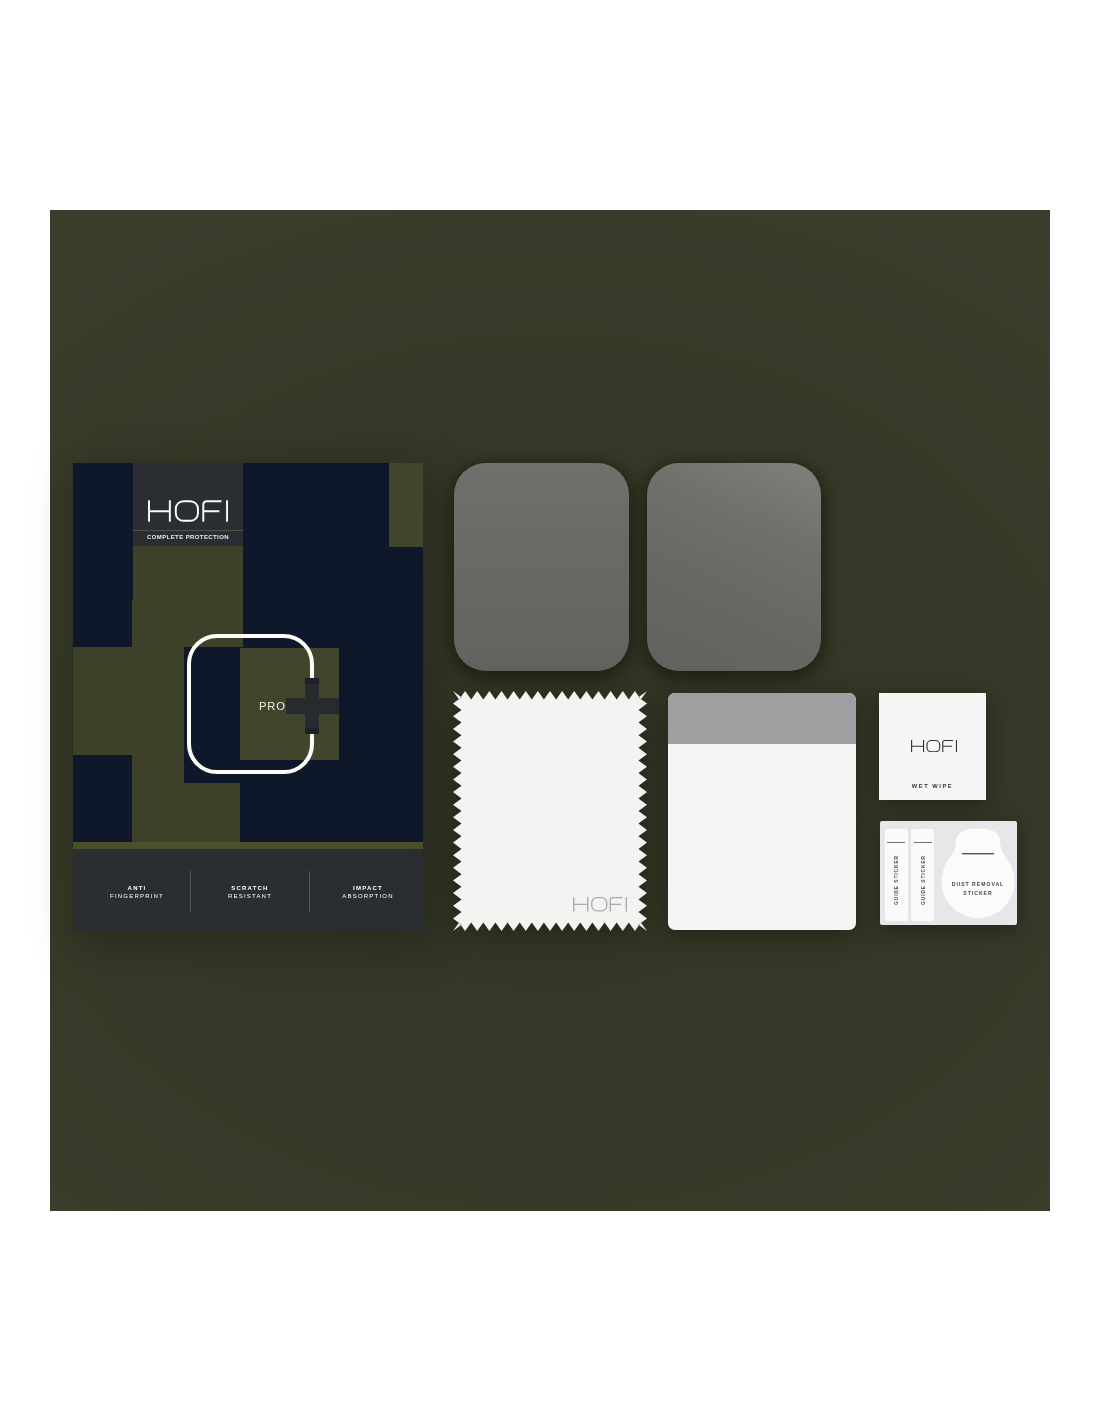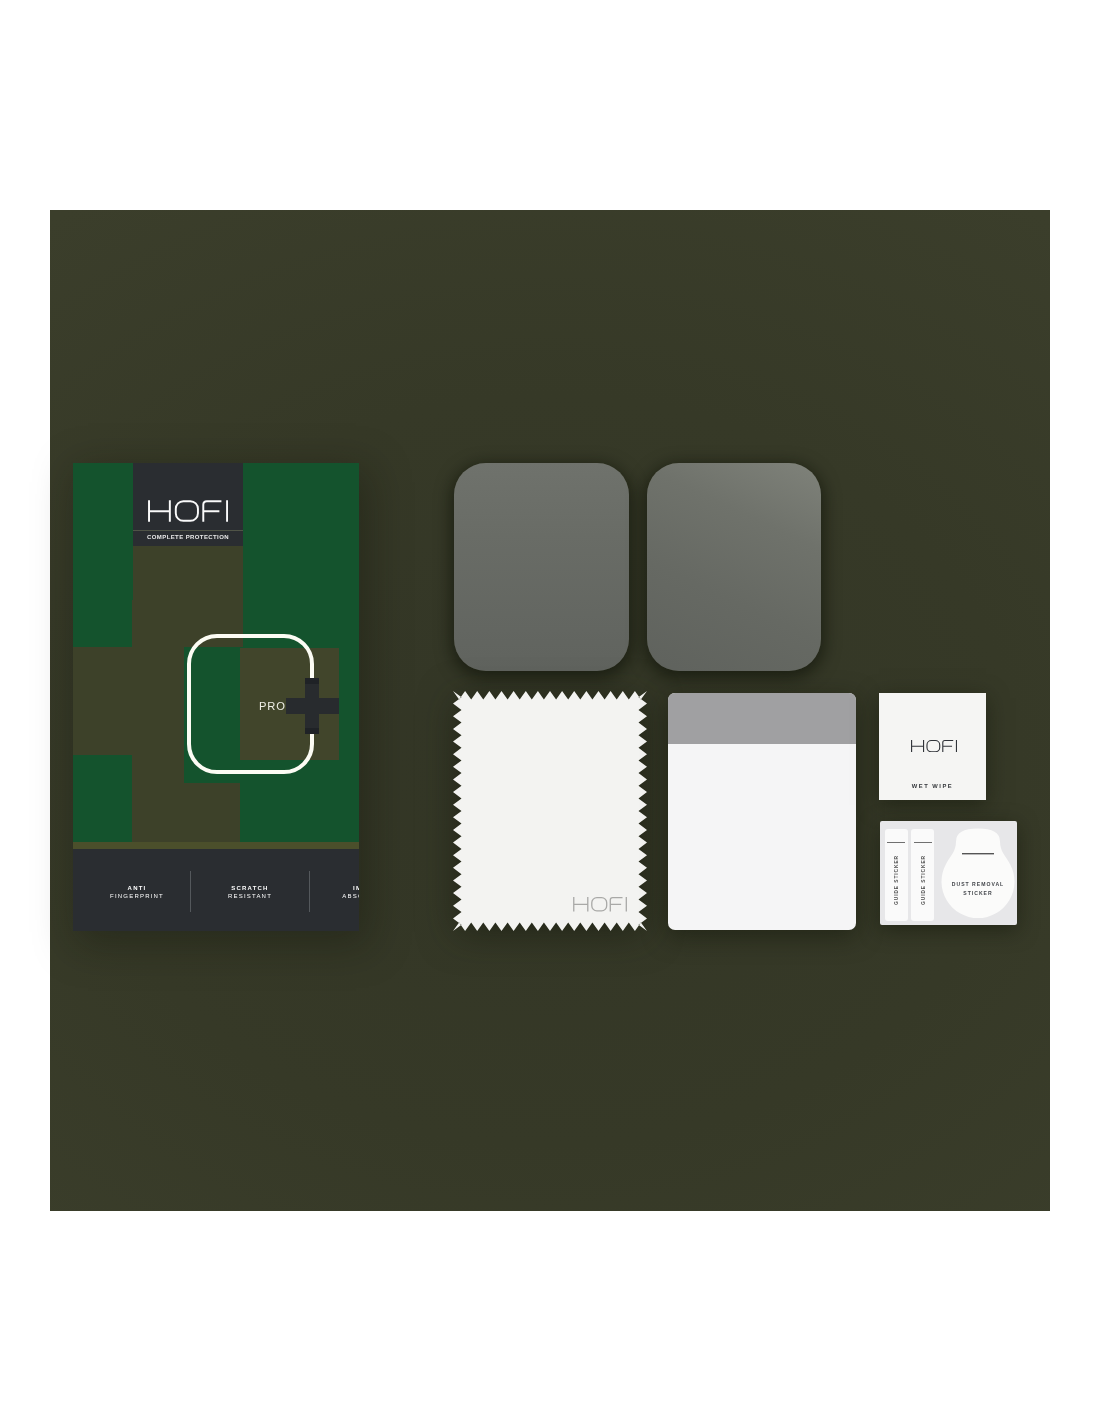--- a/index.html
+++ b/index.html
@@ -17,21 +17,21 @@
         <rect x="27.1" y="0.95" width="21.6" height="19.1" rx="7.4"></rect>
         <path d="M71.6,0.95 H57.3 Q53.9,0.95 53.9,4.4 V21 M53.9,10.7 H69.6"></path>
         <path d="M77.1,0 V21"></path>
       </g>
     </g>
   </defs>
 </svg>
 
 <div class="abs" style="left:50px;top:210px;width:1000px;height:1001px;background:radial-gradient(ellipse 85% 68% at 50% 56%, #333626 0%, #363927 55%, #3b3e2b 100%);"></div>
 
-<div class="abs" style="left:73px;top:463px;width:286px;height:468px;background:#14532d;overflow:hidden;box-shadow:6px 10px 38px 4px rgba(16,19,8,0.34);">
+<div class="abs" style="left:73px;top:463px;width:350px;height:468px;background:#0f172a;overflow:hidden;box-shadow:6px 10px 38px 4px rgba(16,19,8,0.34);">
 
   <div class="abs" style="left:60px;top:83px;width:110px;height:101px;background:#3d4129;"></div>
 
   <div class="abs" style="left:0px;top:184px;width:111px;height:108px;background:#3d4129;"></div>
 
   <div class="abs" style="left:59px;top:137px;width:52px;height:242px;background:#3d4129;"></div>
 
   <div class="abs" style="left:61px;top:320px;width:106px;height:59px;background:#3d4129;"></div>
 
   <div class="abs" style="left:167px;top:185px;width:99px;height:112px;background:#41452b;"></div>

